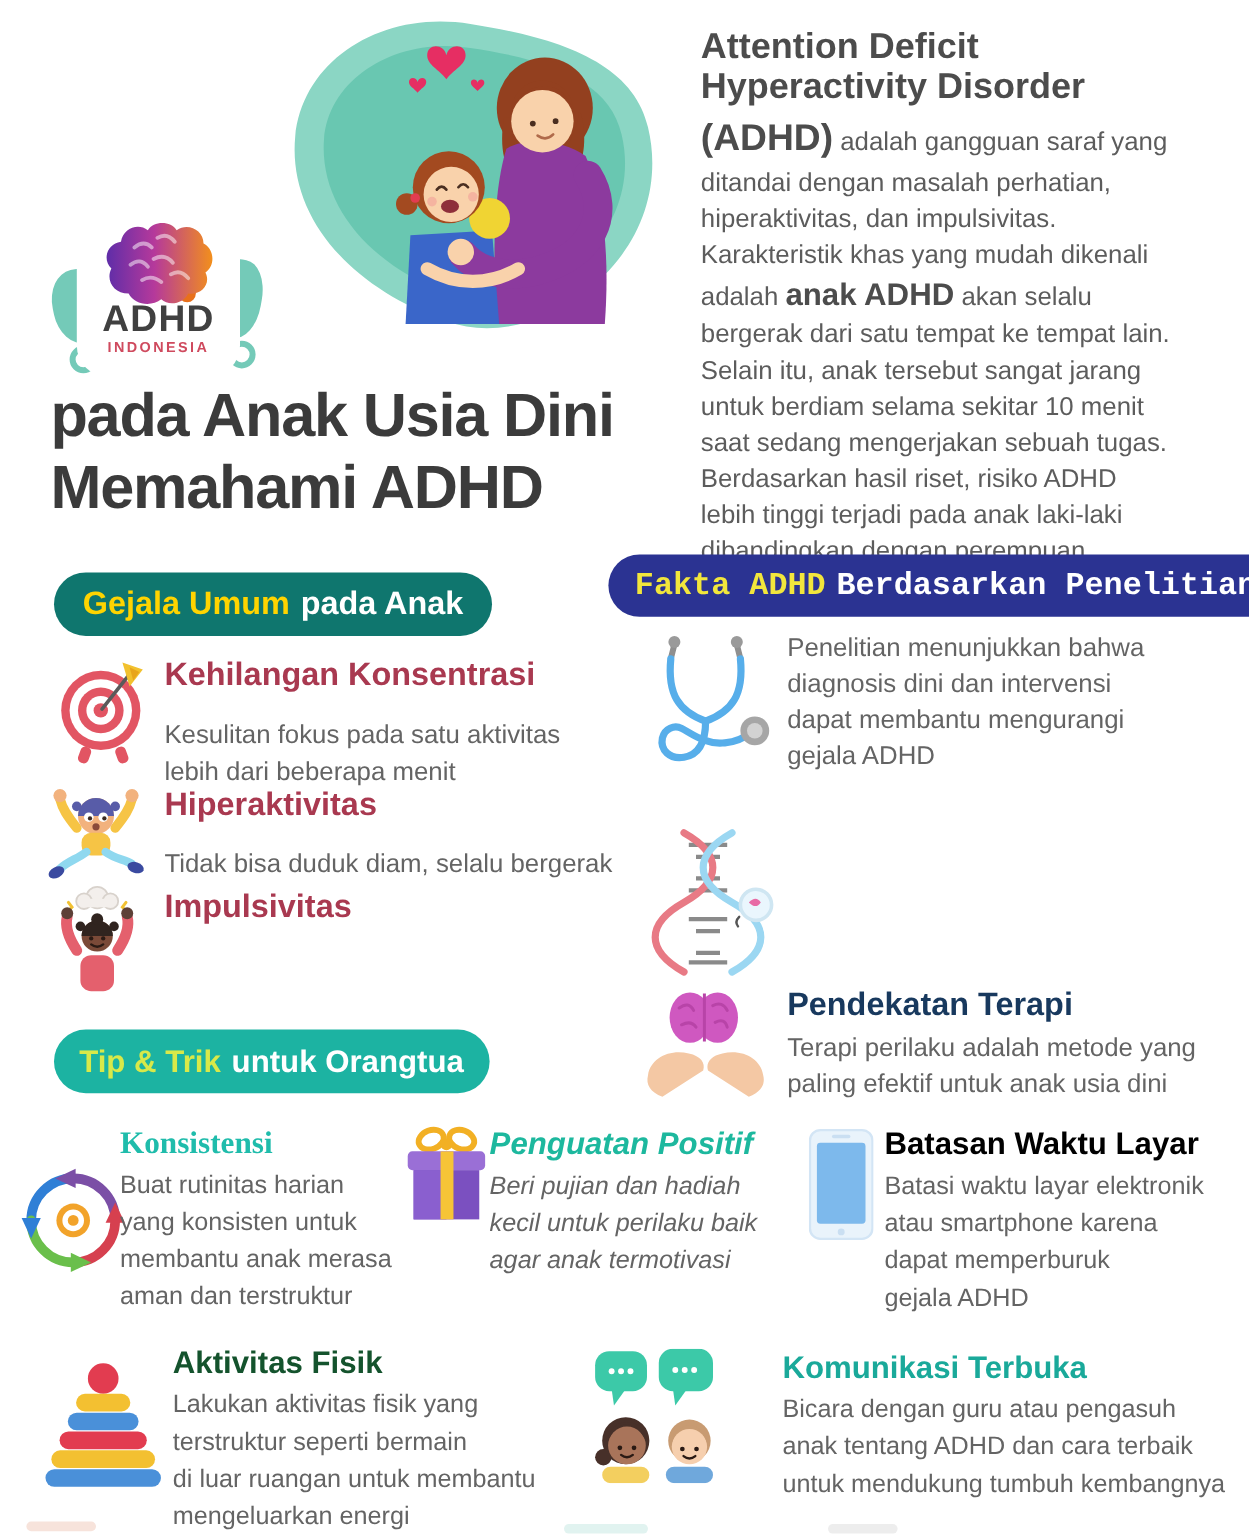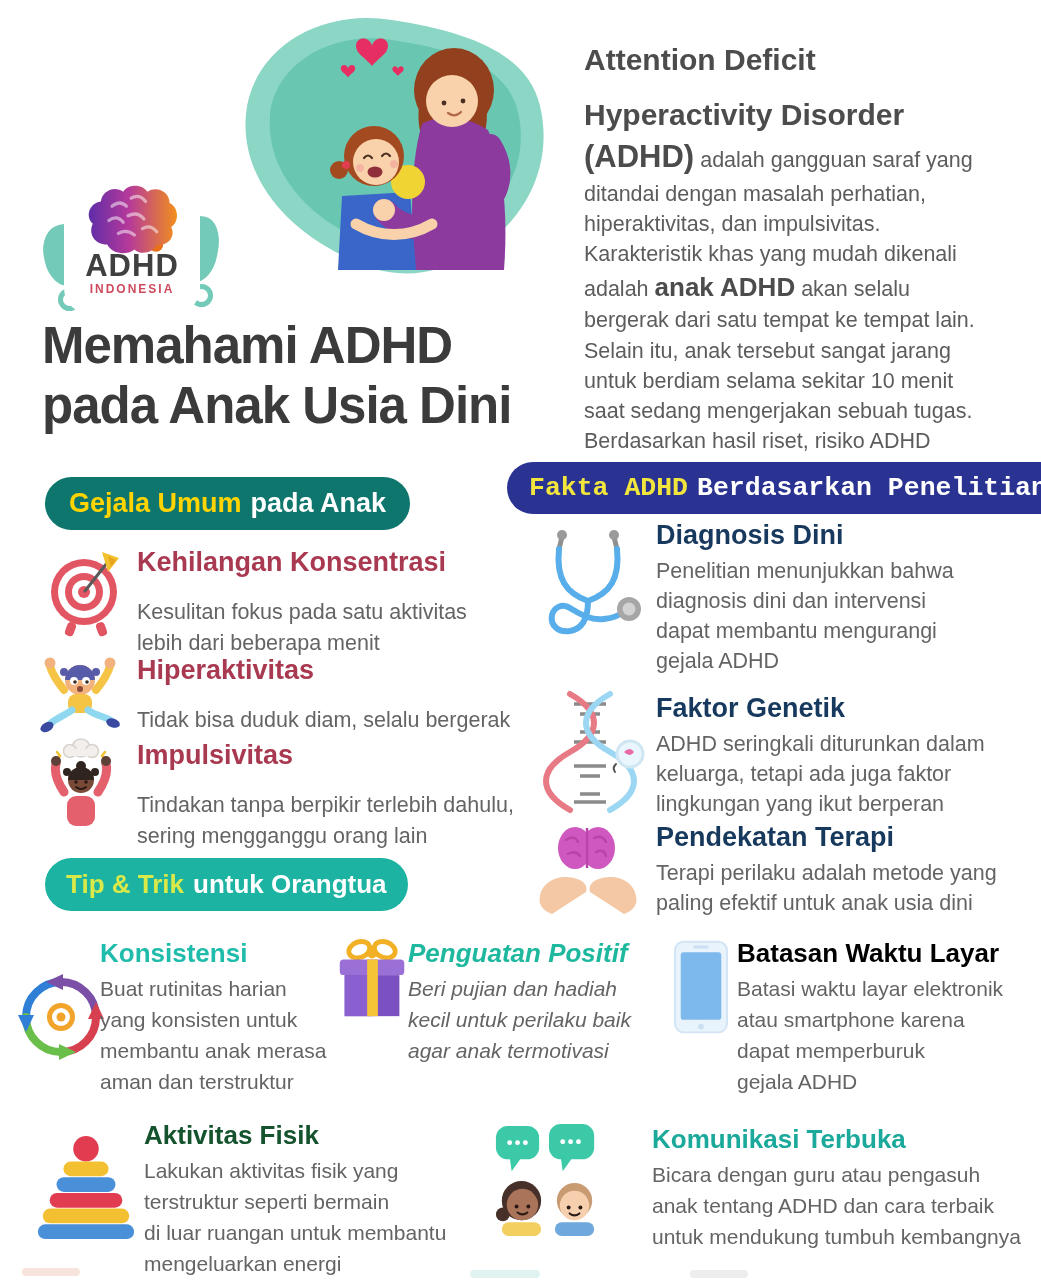--- a/index.html
+++ b/index.html
@@ -11,21 +11,21 @@
   
   .logo-blob{position:absolute;background:#74cab8;border-radius:46%;}
   .logo-ring{position:absolute;width:13px;height:13px;border:5px solid #74cab8;border-radius:50%;background:#fff;}
   .logo-plate{position:absolute;left:34px;top:0;width:136px;height:134px;background:#fff;border-radius:26px;}
   .logo-name{position:absolute;left:34px;top:68px;width:136px;text-align:center;
     font-size:31px;font-weight:800;color:#404040;letter-spacing:1px;}
   .logo-sub{position:absolute;left:34px;top:102px;width:136px;text-align:center;
     font-size:12px;font-weight:700;color:#cf4a5e;letter-spacing:2px;}
   
   .intro{position:absolute;left:584px;top:22px;width:452px;}
-  .intro-h{font-size:30px;font-weight:800;color:#4c4c4c;line-height:1.14;margin-top:21px;}
+  .intro-h{font-size:30px;font-weight:800;color:#4c4c4c;line-height:1.14;}
   .intro-body{font-size:21.5px;color:#5c5c5c;line-height:1.4;margin:3px 0 0;white-space:pre-line;}
   .intro-adhd{font-size:31px;font-weight:800;color:#4c4c4c;}
   .intro-bold{font-size:26px;font-weight:800;color:#4c4c4c;}
   
   .main-title{position:absolute;left:42px;top:316px;font-size:51px;font-weight:800;color:#3b3b3b;
     line-height:1.18;letter-spacing:-1px;}
   
   .badge{position:absolute;display:inline-flex;gap:9px;align-items:baseline;border-radius:34px;
     padding:11px 24px;font-weight:800;white-space:nowrap;}
   .badge-red{background:#0f766e;font-size:27px;}
@@ -116,22 +116,22 @@
 bergerak dari satu tempat ke tempat lain.
 Selain itu, anak tersebut sangat jarang
 untuk berdiam selama sekitar 10 menit
 saat sedang mengerjakan sebuah tugas.
 Berdasarkan hasil riset, risiko ADHD
 lebih tinggi terjadi pada anak laki-laki
 dibandingkan dengan perempuan.</span></p>
   </div>
 
   <div class="main-title">
+    <div>pada Anak Usia Dini</div>
     <div>Memahami ADHD</div>
-    <div>pada Anak Usia Dini</div>
   </div>
 
   <div class="badge badge-red" style="left:45px;top:477px;">
     <span style="color:#ffd400;">Gejala Umum</span>
     <span class="badge-rest">pada Anak</span>
   </div>
 
   <svg class="abs" style="left:44px;top:546px;" width="84" height="96" viewBox="0 0 84 96">
     <rect x="22" y="76" width="9" height="14" rx="4" fill="#e25563" transform="rotate(20 26 83)"></rect>
     <rect x="53" y="76" width="9" height="14" rx="4" fill="#e25563" transform="rotate(-20 58 83)"></rect>
@@ -191,42 +191,39 @@
     <circle cx="27" cy="36" r="4" fill="#30241f"></circle>
       <circle cx="55" cy="36" r="4" fill="#30241f"></circle>
       <circle cx="41" cy="30" r="5" fill="#30241f"></circle>
     <circle cx="36" cy="46" r="1.8" fill="#2a1a14"></circle>
       <circle cx="46" cy="46" r="1.8" fill="#2a1a14"></circle>
     <path d="M36 51 q5 4 10 0" stroke="#2a1a14" stroke-width="2" fill="none" stroke-linecap="round"></path>
     <rect x="27" y="60" width="28" height="30" rx="9" fill="#e4606d"></rect>
   </svg>
   <div class="item-text" style="left:137px;top:740px;width:430px;">
     <div class="item-title sym-title">Impulsivitas</div>
-    <div class="item-desc sym-desc">Tindakan tanpa berpikir terlebih dahulu,
-sering mengganggu orang lain</div>
   </div>
 
   <div class="badge badge-navy" style="left:507px;top:462px;font-family:Liberation Mono, monospace;">
     <span style="color:#f2e63c;">Fakta ADHD</span>
     <span class="badge-rest">Berdasarkan Penelitian</span>
   </div>
 
   <svg class="abs" style="left:532px;top:527px;" width="112" height="124" viewBox="0 0 112 124">
     <line x1="30" y1="10" x2="27" y2="22" stroke="#8f8f8f" stroke-width="5" stroke-linecap="round"></line>
     <line x1="82" y1="10" x2="85" y2="22" stroke="#8f8f8f" stroke-width="5" stroke-linecap="round"></line>
     <circle cx="30" cy="8" r="5" fill="#9a9a9a"></circle>
       <circle cx="82" cy="8" r="5" fill="#9a9a9a"></circle>
     <path d="M27 22 C24 52 34 66 56 74" stroke="#57aeea" stroke-width="6" fill="none" stroke-linecap="round"></path>
     <path d="M85 22 C88 52 78 66 56 74" stroke="#57aeea" stroke-width="6" fill="none" stroke-linecap="round"></path>
     <path d="M56 74 C56 92 50 102 38 104 C26 106 18 98 20 88 C22 80 30 77 36 80 C44 84 56 94 72 92 C82 91 88 88 92 84" stroke="#57aeea" stroke-width="6" fill="none" stroke-linecap="round"></path>
     <circle cx="97" cy="82" r="12" fill="#a6a6a6"></circle>
       <circle cx="97" cy="82" r="6.5" fill="#d2d2d2"></circle>
   </svg>
   <div class="item-text" style="left:656px;top:520px;width:385px;">
-    <div class="item-title fact-title">Diagnosis Dini</div>
     <div class="item-desc fact-desc">Penelitian menunjukkan bahwa
 diagnosis dini dan intervensi
 dapat membantu mengurangi
 gejala ADHD</div>
   </div>
 
   <svg class="abs" style="left:534px;top:690px;" width="116" height="126" viewBox="0 0 116 126">
     <g stroke="#8a8a8a" stroke-width="3.5">
       <line x1="40" y1="14" x2="72" y2="14"></line>
         <line x1="46" y1="24" x2="66" y2="24"></line>
@@ -236,26 +233,20 @@
         <line x1="46" y1="86" x2="66" y2="86"></line>
       <line x1="46" y1="104" x2="66" y2="104"></line>
         <line x1="40" y1="112" x2="72" y2="112"></line>
     </g>
     <path d="M36 4 C68 22 68 44 36 62 C4 80 4 102 36 120" stroke="#e87a85" stroke-width="6" fill="none" stroke-linecap="round"></path>
     <path d="M76 4 C44 22 44 44 76 62 C108 80 108 102 76 120" stroke="#9bd7f2" stroke-width="6" fill="none" stroke-linecap="round"></path>
     <circle cx="96" cy="64" r="13" fill="#eaf6fd" stroke="#cfe6f2" stroke-width="3"></circle>
     <path d="M90 62 q6 -6 10 0 q-4 6 -10 0" fill="#e86ba5"></path>
     <path d="M82 74 q-4 4 -1 8" stroke="#555" stroke-width="2" fill="none" stroke-linecap="round"></path>
   </svg>
-  <div class="item-text" style="left:656px;top:693px;width:385px;">
-    <div class="item-title fact-title">Faktor Genetik</div>
-    <div class="item-desc fact-desc">ADHD seringkali diturunkan dalam
-keluarga, tetapi ada juga faktor
-lingkungan yang ikut berperan</div>
-  </div>
 
   <svg class="abs" style="left:532px;top:818px;" width="112" height="114" viewBox="0 0 112 114">
     <ellipse cx="43" cy="30" rx="17" ry="21" fill="#cf58c0"></ellipse>
     <ellipse cx="66" cy="30" rx="17" ry="21" fill="#cf58c0"></ellipse>
     <line x1="55" y1="10" x2="55" y2="50" stroke="#b844a8" stroke-width="2.5"></line>
     <path d="M34 22 q8 -6 12 2 M62 20 q8 -4 12 4 M36 36 q8 -4 12 2 M64 34 q8 -4 10 4" stroke="#b844a8" stroke-width="2.5" fill="none" stroke-linecap="round"></path>
     <path d="M8 78 C10 64 26 56 42 60 C52 62 56 68 54 74 L20 96 C10 92 6 86 8 78 Z" fill="#f4c8a4"></path>
     <path d="M104 78 C102 64 86 56 70 60 C60 62 56 68 58 74 L92 96 C102 92 106 86 104 78 Z" fill="#f4c8a4"></path>
   </svg>
   <div class="item-text" style="left:656px;top:822px;width:400px;">
@@ -278,21 +269,21 @@
     </g>
     <polygon points="4,45 20,45 12,62" fill="#2f7fd6"></polygon>
     <polygon points="4,45 20,45 12,62" fill="#7b4fa6" transform="rotate(90 47 47)"></polygon>
     <polygon points="4,45 20,45 12,62" fill="#d6404f" transform="rotate(180 47 47)"></polygon>
     <polygon points="4,45 20,45 12,62" fill="#6abf4b" transform="rotate(270 47 47)"></polygon>
     <circle cx="47" cy="47" r="14" fill="#f2a32a"></circle>
       <circle cx="47" cy="47" r="9" fill="#fff"></circle>
       <circle cx="47" cy="47" r="4.5" fill="#f2a32a"></circle>
   </svg>
   <div class="item-text" style="left:100px;top:938px;width:280px;">
-    <div class="item-title tip-title" style="color: rgb(31, 188, 171);">Konsistensi</div>
+    <div class="item-title tip-title" style="color: rgb(31, 188, 171); font-family: Liberation Serif, serif;">Konsistensi</div>
     <div class="item-desc tip-desc">Buat rutinitas harian
 yang konsisten untuk
 membantu anak merasa
 aman dan terstruktur</div>
   </div>
 
   <svg class="abs" style="left:330px;top:936px;" width="86" height="88" viewBox="0 0 88 90">
     <ellipse cx="30" cy="14" rx="11" ry="8" fill="none" stroke="#f2b024" stroke-width="5" transform="rotate(-20 30 14)"></ellipse>
     <ellipse cx="56" cy="14" rx="11" ry="8" fill="none" stroke="#f2b024" stroke-width="5" transform="rotate(20 56 14)"></ellipse>
     <circle cx="43" cy="18" r="5" fill="#f2b024"></circle>

